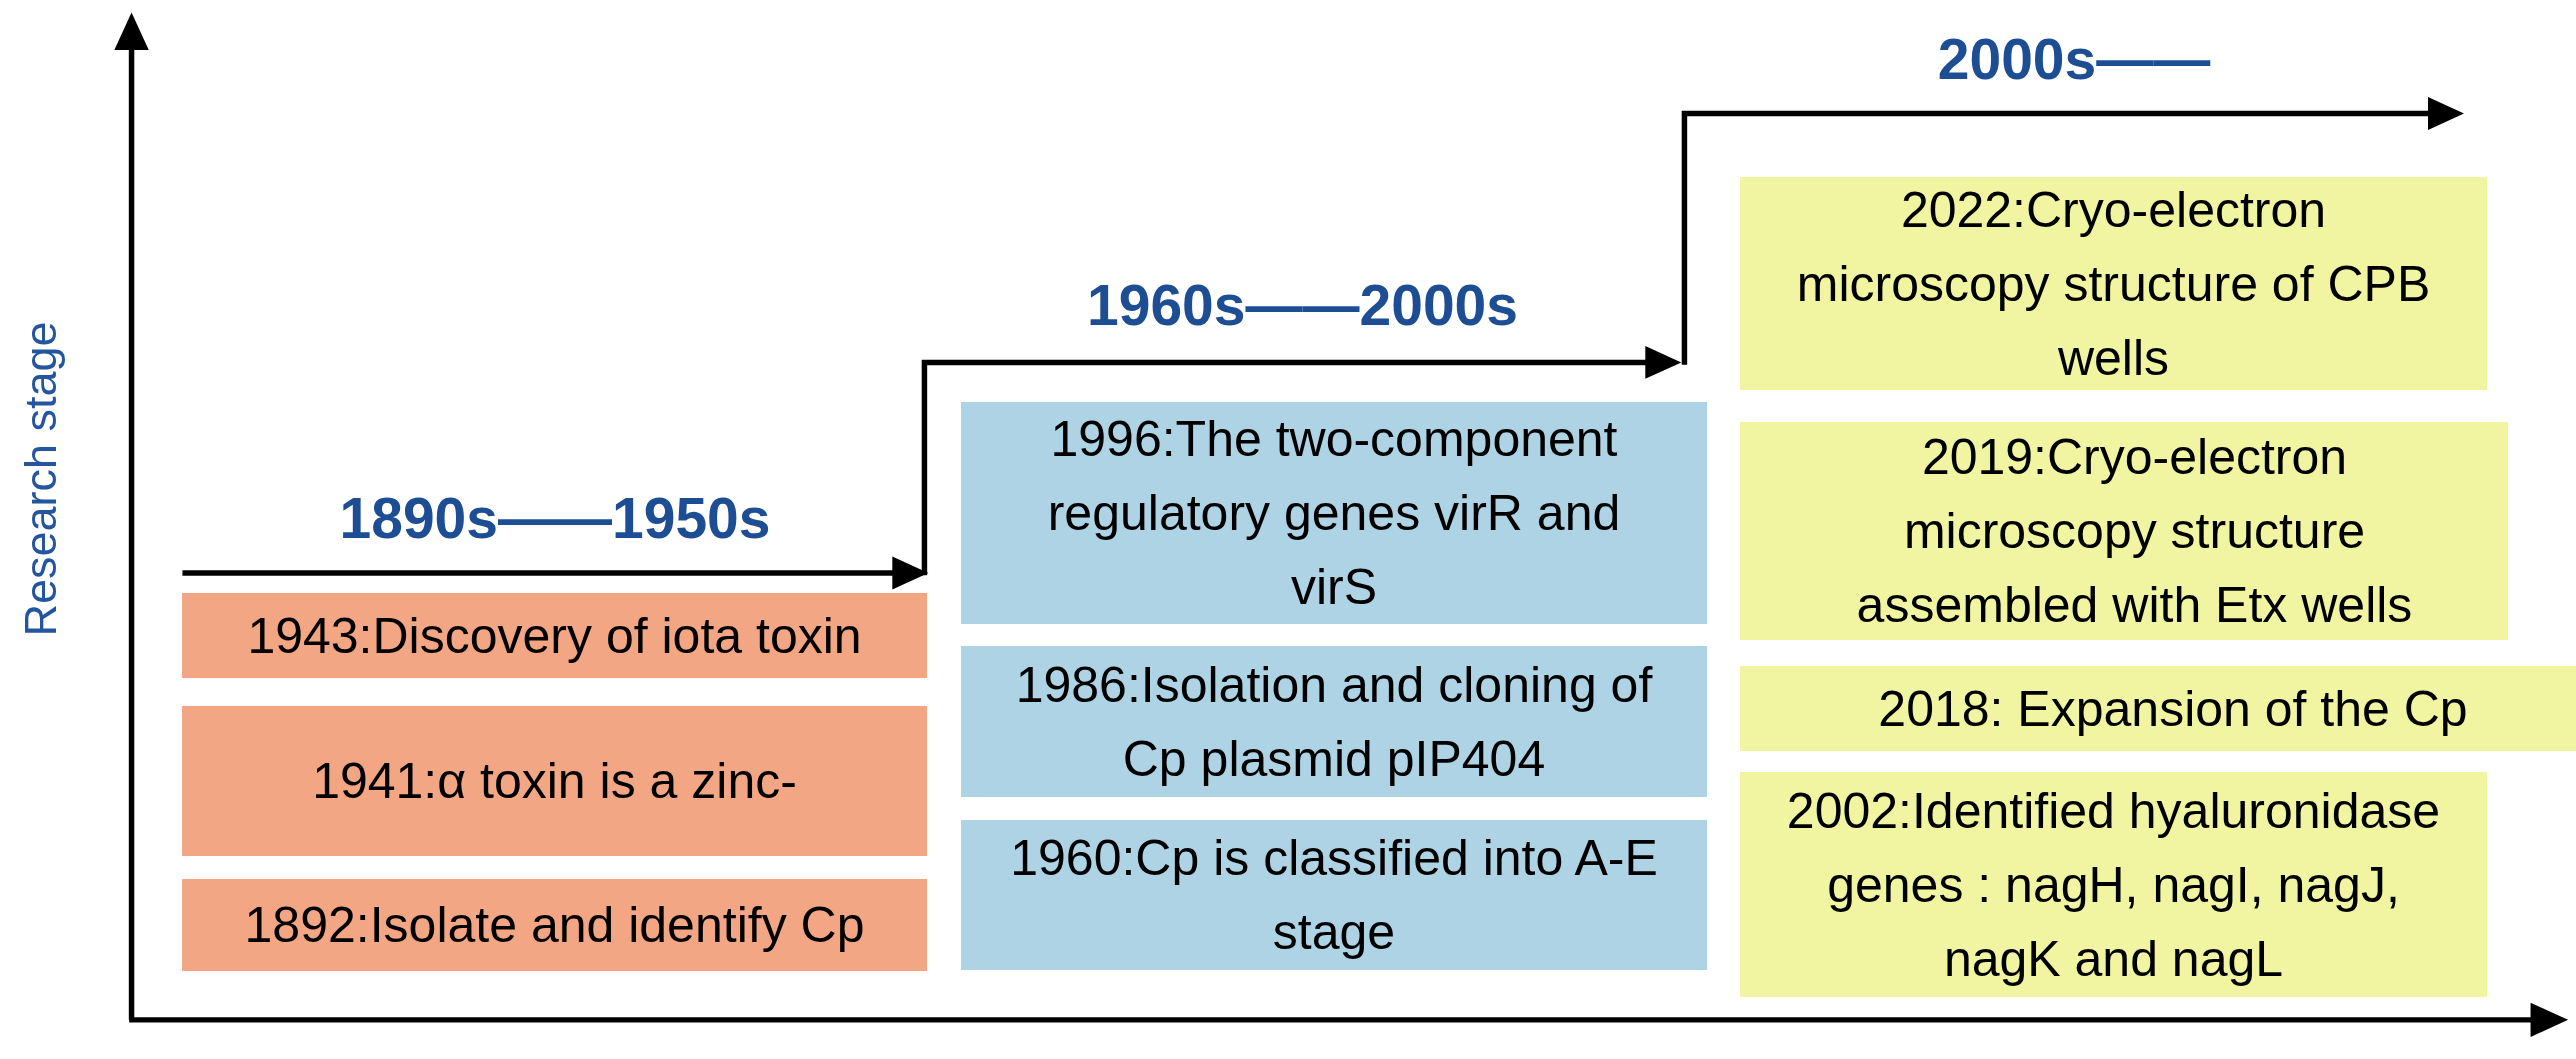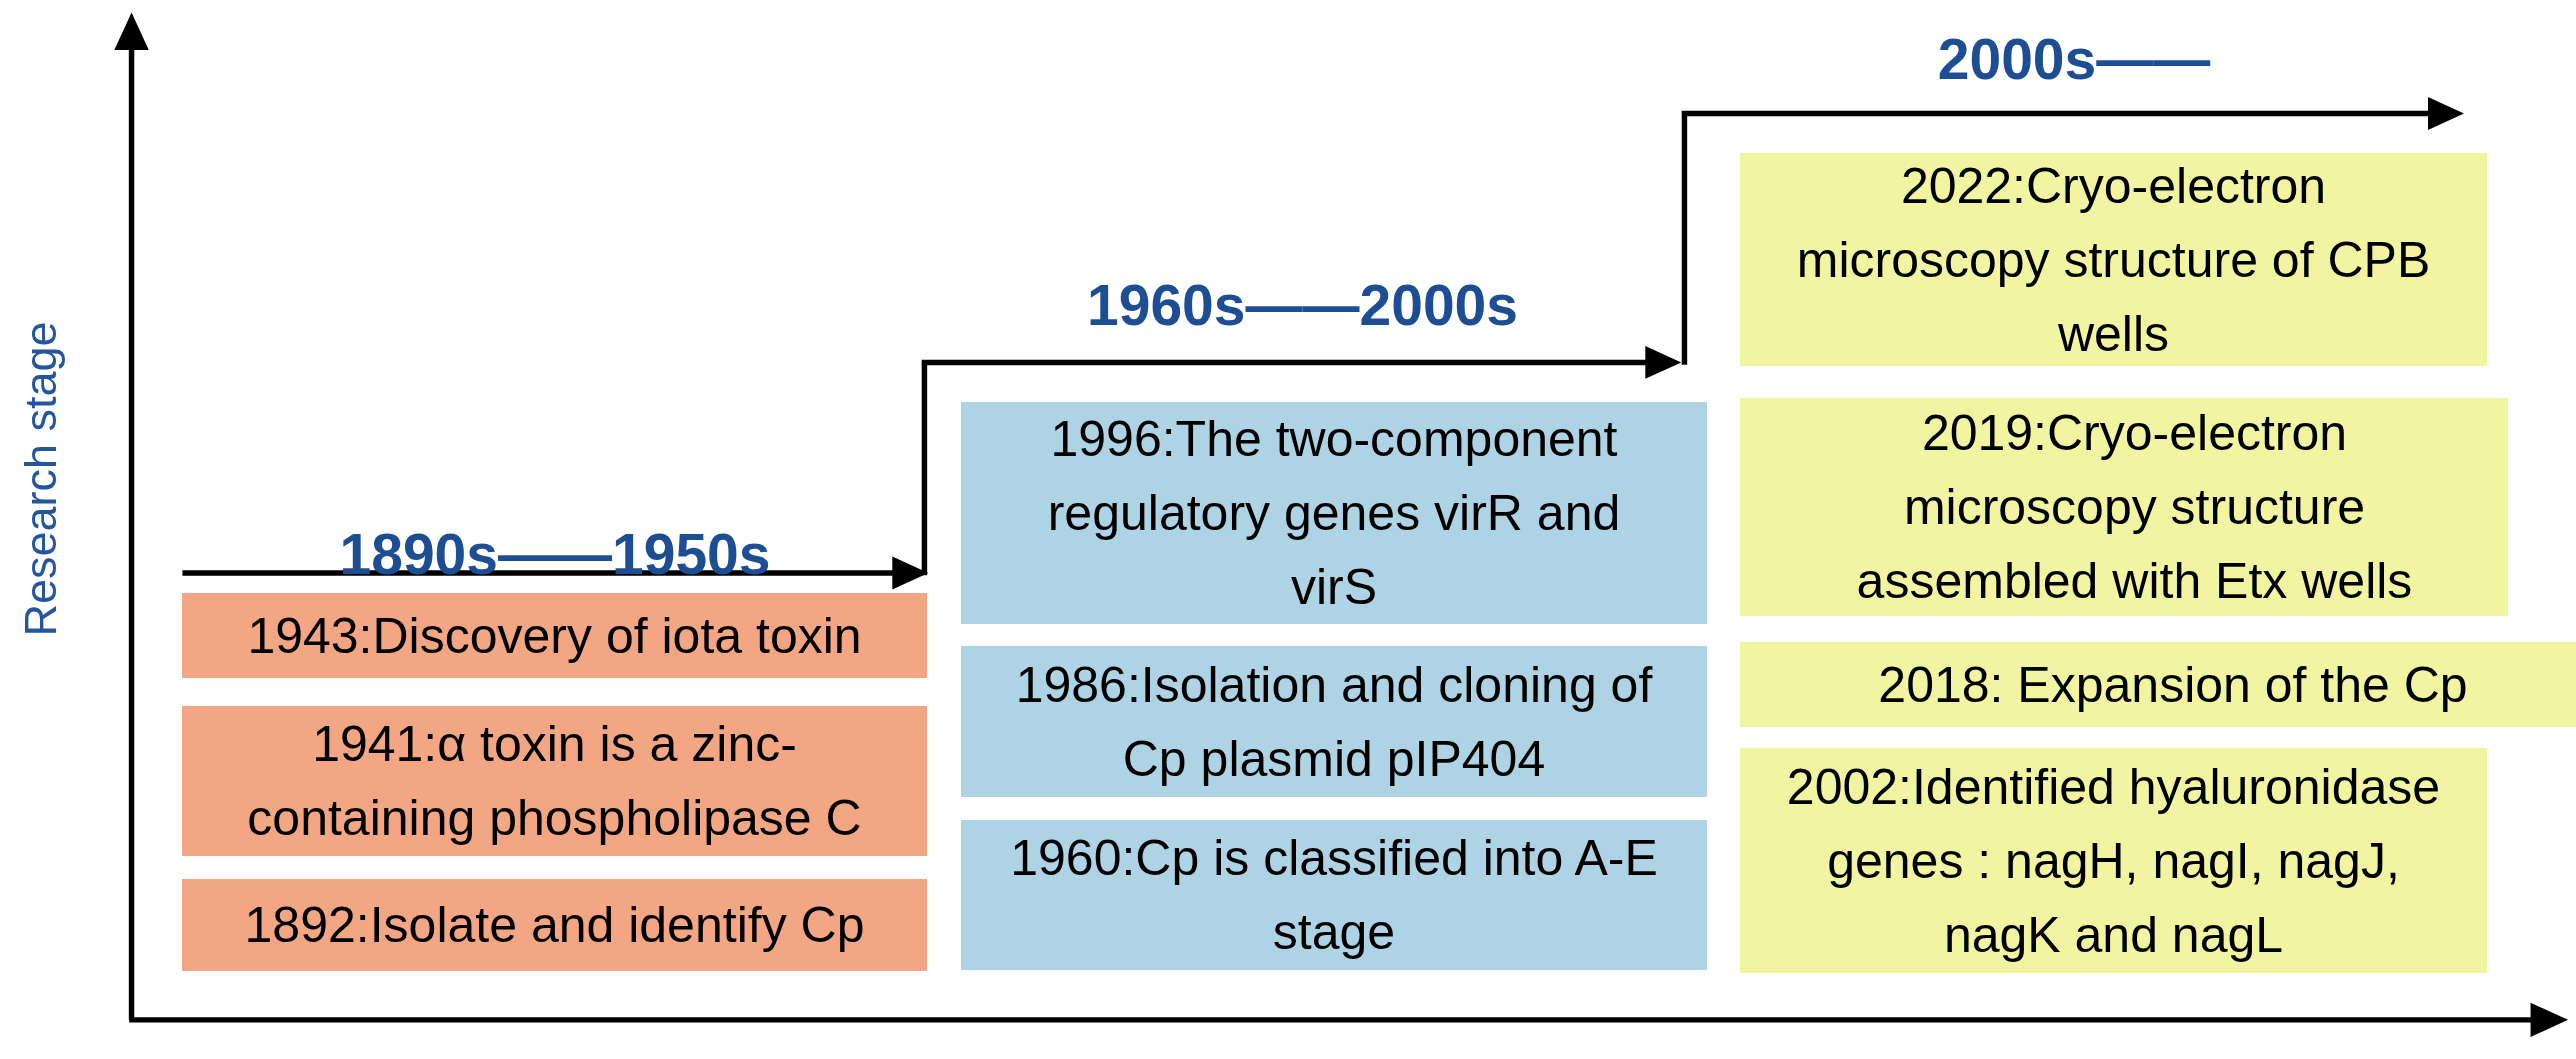--- a/index.html
+++ b/index.html
@@ -59,21 +59,21 @@
     flex-direction: column;
     justify-content: center;
     align-items: center;
     text-align: center;
     font-size: 50px;
     line-height: 74px;
     color: var(--c-box_text, #000);
   }
   .event-box.salmon { background: var(--c-salmon, #f3a683); }
   .event-box.blue   { background: var(--c-light_blue, #aed3e5); align-items: center; }
-  .event-box.yellow { background: var(--c-pale_yellow, #f1f5a2); }
+  .event-box.yellow { background: var(--c-pale_yellow, #f1f5a2); margin-top: 24px; }
   .event-line { white-space: nowrap; }
 </style>
 </head>
 <body>
 
 <div id="figure">
 
   <svg class="overlay" width="2576" height="1059" viewBox="0 0 3291 1353">
 
     <line x1="168" y1="1303" x2="168" y2="58" class="axis-stroke"></line>
@@ -87,30 +87,29 @@
 
     <polyline points="1181,735 1181,463 2108,463" class="axis-stroke"></polyline>
     <polygon points="2148,463 2102,442 2102,484" class="axis-fill"></polygon>
 
     <polyline points="2152,466 2152,145 3108,145" class="axis-stroke"></polyline>
     <polygon points="3148,145 3102,124 3102,166" class="axis-fill"></polygon>
   </svg>
 
   <div class="y-axis-label">Research stage</div>
 
-  <div class="era-label" style="left:182px; top:487px; width:746px;margin-top:36px;">1890s——1950s</div>
+  <div class="era-label" style="left:182px; top:487px; width:746px;">1890s——1950s</div>
   <div class="era-label" style="left:924px; top:274px; width:757px;">1960s——2000s</div>
   <div class="era-label" style="left:1684px; top:28px; width:780px;">2000s——</div>
 
   <div class="event-box salmon" style="left:182px; top:593px; width:745px; height:85px;">
     <div class="event-line">1943:Discovery of iota toxin</div>
   </div>
   <div class="event-box salmon" style="left:182px; top:706px; width:745px; height:150px;">
     <div class="event-line">1941:α toxin is a zinc-</div>
-    <div class="event-line">containing phospholipase C</div>
   </div>
   <div class="event-box salmon" style="left:182px; top:879px; width:745px; height:92px;">
     <div class="event-line">1892:Isolate and identify Cp</div>
   </div>
 
   <div class="event-box blue" style="left:961px; top:402px; width:746px; height:222px;">
     <div class="event-line">1996:The two-component</div>
     <div class="event-line">regulatory genes virR and</div>
     <div class="event-line">virS</div>
   </div>

